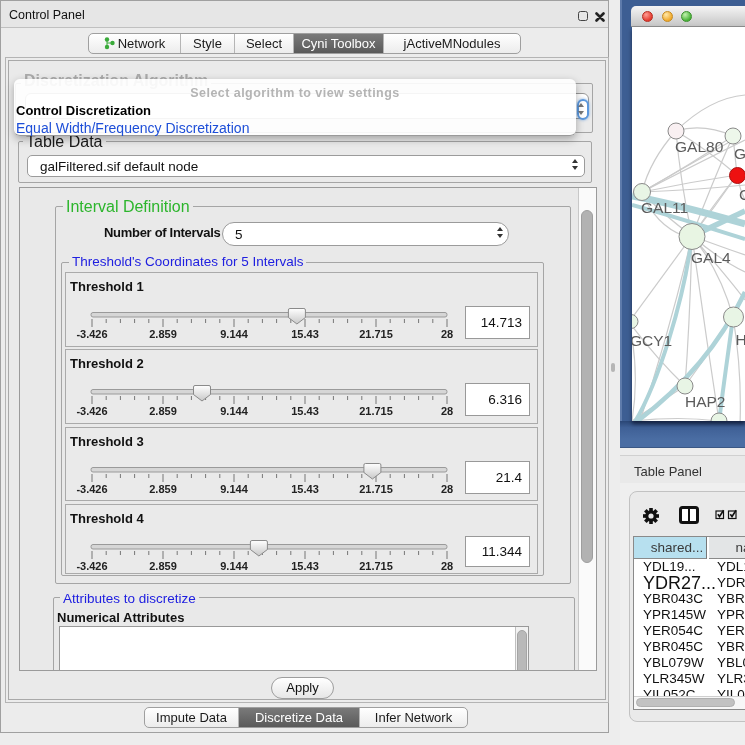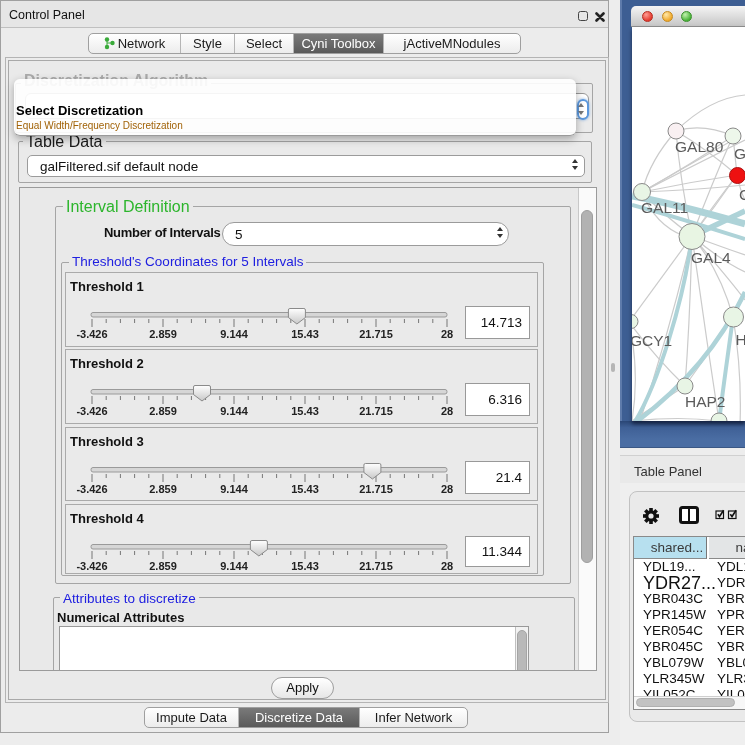--- a/index.html
+++ b/index.html
@@ -173,22 +173,23 @@
   <div class="abs" style="left:270px;top:676px;width:63px;height:22px;border:1px solid #9d9d9d;border-radius:11px;background:linear-gradient(#ffffff,#e6e6e6);font-size:13px;color:#111;text-align:center;line-height:20px;">Apply</div>
 
   <div class="seg" style="left:143px;top:706px;">
     <div style="width:94px;">Impute Data</div>
     <div class="sel" style="width:121px;">Discretize Data</div>
     <div style="width:107px;">Infer Network</div>
   </div>
 </div>
 
 <div class="abs" style="left:14px;top:79px;width:562px;height:57px;background:rgba(255,255,255,0.90);border-radius:6px;border-bottom:1px solid #9a9a9a;box-shadow:0 3px 8px rgba(0,0,0,0.30);z-index:50;">
-  <div class="abs" style="left:2px;top:24px;font-size:13px;font-weight:bold;color:#000;">Select Discretization</div>
-  <div class="abs" style="left:2px;top:41px;font-size:10px;color:#a16207;">Equal Width/Frequency Discretization</div>
+  <div class="abs" style="left:0;top:7px;width:100%;text-align:center;font-size:12.5px;font-weight:bold;letter-spacing:0.45px;color:#b4b4b4;">Select algorithm to view settings</div>
+  <div class="abs" style="left:2px;top:24px;font-size:13px;font-weight:bold;color:#000;">Control Discretization</div>
+  <div class="abs" style="left:2px;top:41px;font-size:14px;color:#1d4ed8;">Equal Width/Frequency Discretization</div>
 </div>
 
 <div class="abs" style="left:611px;top:363px;width:4px;height:9px;border-radius:2px;background:#b5b5b5;"></div>
 
 <div class="abs" style="left:620px;top:0;width:125px;height:448px;background:#3d5e93;border-left:2px solid #5e7bab;"></div>
 <div class="abs" style="left:620px;top:421px;width:125px;height:27px;background:linear-gradient(#2a4675,#3f6096 25%,#4a6da3 70%);border-bottom:1px solid #3a5784;"></div>
 <div class="abs" style="left:631px;top:6px;width:114px;height:21px;border-radius:5px 0 0 0;background:linear-gradient(#f5f5f5,#c6c6c6);border-bottom:1px solid #8e8e8e;">
   <div class="abs" style="left:11px;top:5px;width:11px;height:11px;border-radius:50%;background:radial-gradient(circle at 35% 30%,#ff9d94,#e33a2e 70%);border:0.5px solid #b52b20;"></div>
   <div class="abs" style="left:30.5px;top:5px;width:11px;height:11px;border-radius:50%;background:radial-gradient(circle at 35% 30%,#ffe8a8,#f0a92b 70%);border:0.5px solid #c68a1e;"></div>
   <div class="abs" style="left:50px;top:5px;width:11px;height:11px;border-radius:50%;background:radial-gradient(circle at 35% 30%,#c2f2ae,#48b237 70%);border:0.5px solid #3a8f2c;"></div>

